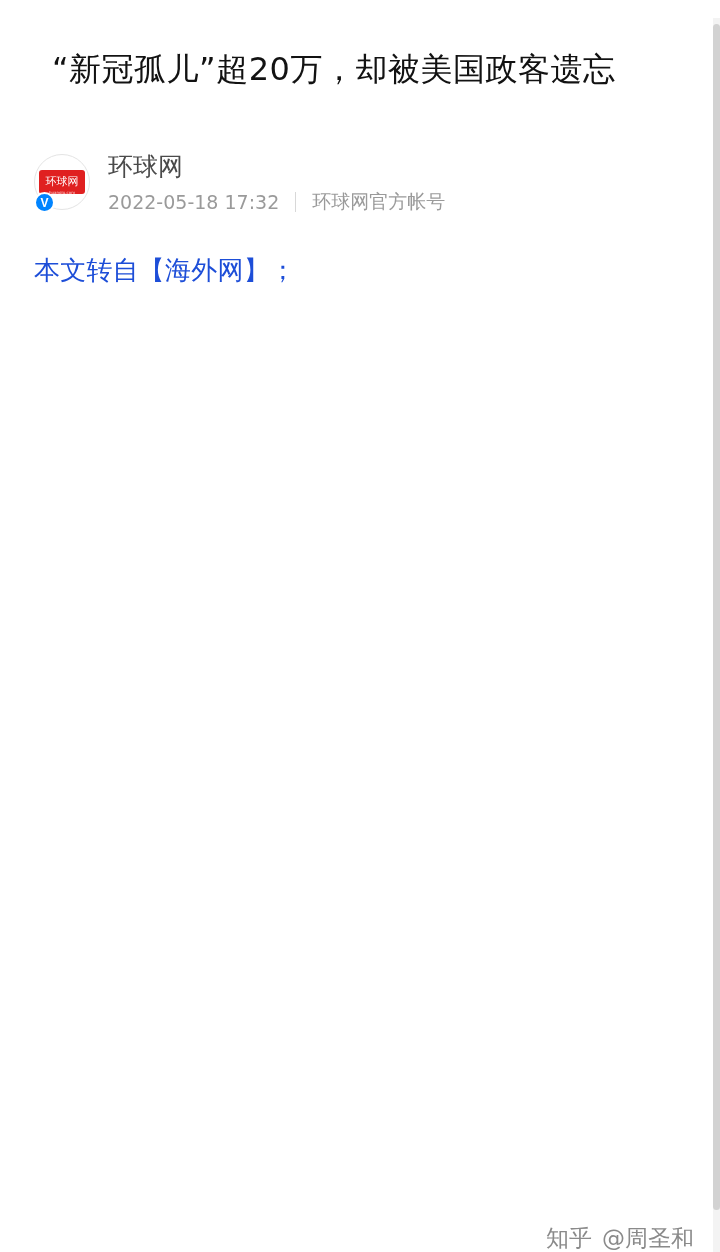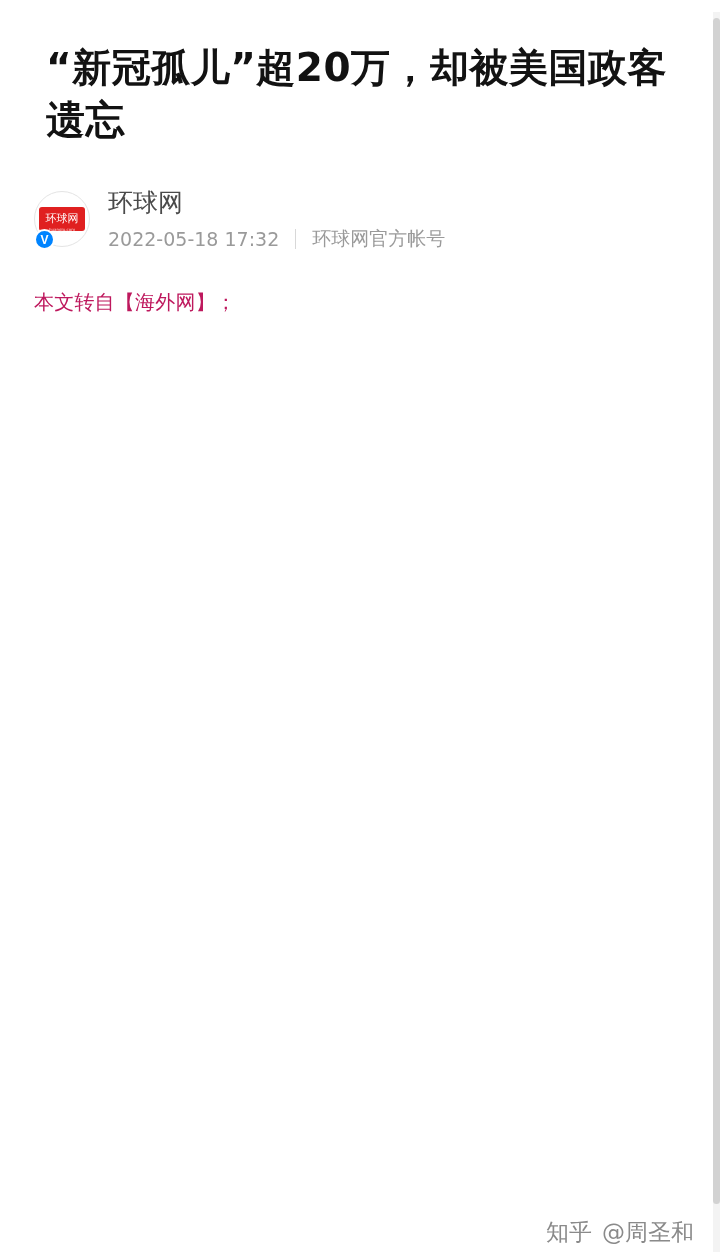--- a/index.html
+++ b/index.html
@@ -46,34 +46,34 @@
     position: absolute;
     top: 6px;
     right: 0;
     width: 7px;
     height: 1186px;
     background: #d2d2d2;
     border-radius: 4px;
   }
 
   .headline {
-    margin: 12px;
+    margin: 18px;
     padding-top: 30px;
-    font-size: 39px;
+    font-size: 32px;
     line-height: 1.34;
-    font-weight: bold;
+    font-weight: normal;
     letter-spacing: 0.5px;
     color: #121212;
     font-family: "DejaVu Sans", "Liberation Sans", sans-serif;
   }
 
   .byline {
     display: flex;
     align-items: center;
-    margin-top: 42px;
+    margin-top: 61px;
     height: 62px;
   }
   .avatar-wrap {
     position: relative;
     width: 58px;
     height: 58px;
     flex: 0 0 58px;
     margin-right: 16px;
   }
   .avatar {
@@ -152,23 +152,23 @@
     background: #d8d8d8;
     margin: 0 16px;
   }
   .meta-tag { font-family: Liberation Serif, serif; }
 
   .article {
     margin-top: 34px;
   }
   .para {
     margin: 0 0 38px 0;
-    font-size: 20px;
+    font-size: 26px;
     line-height: 1.72;
-    color: #be185d;
+    color: #1d4ed8;
     font-family: "DejaVu Sans", "Liberation Sans", sans-serif;
     text-align: justify;
     letter-spacing: 0.2px;
   }
 
   
   .watermark {
     position: absolute;
     right: 26px;
     bottom: 16px;

